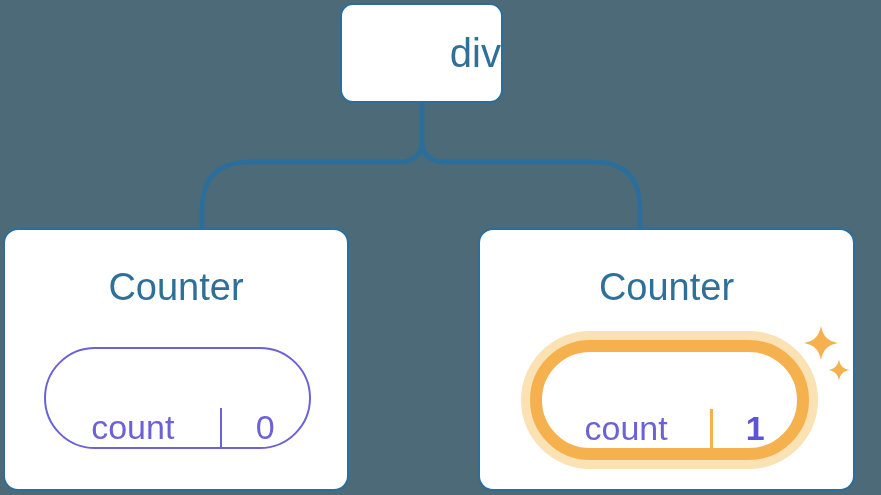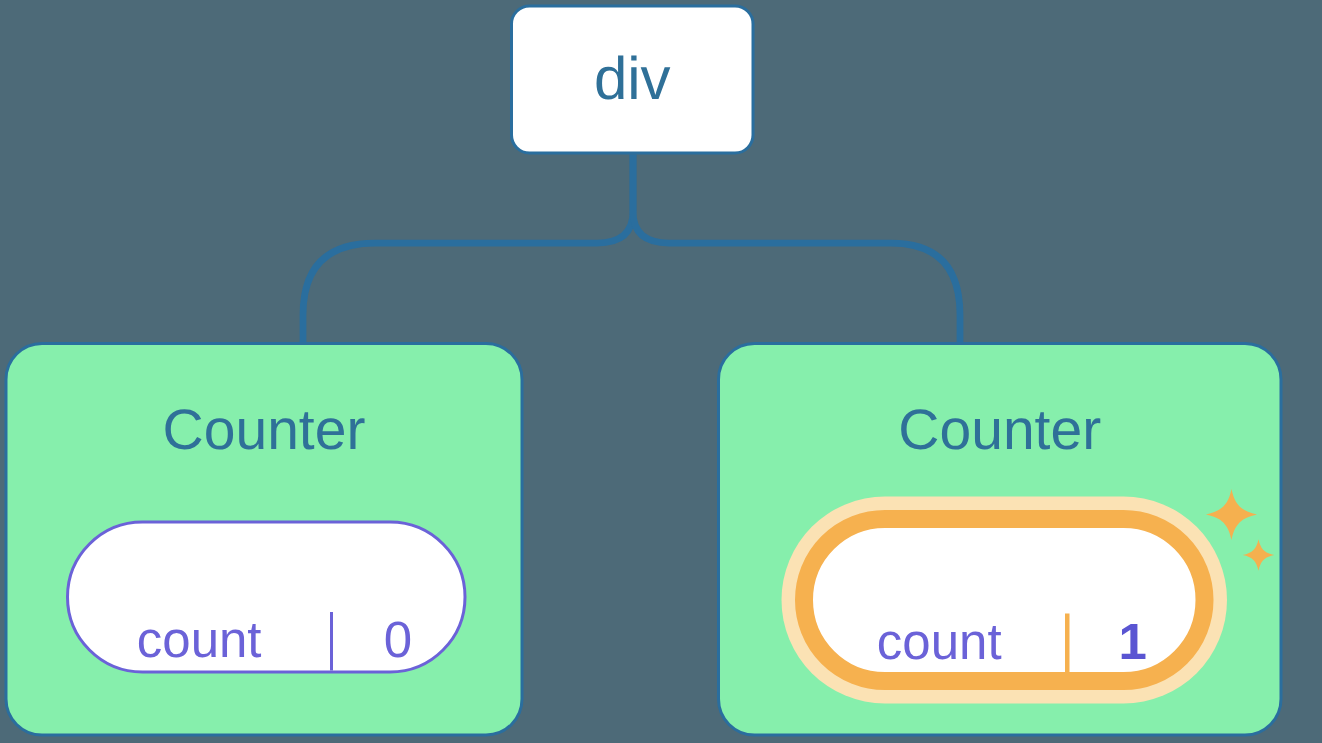--- a/index.html
+++ b/index.html
@@ -14,40 +14,40 @@
 
   
   .root-node {
     position: absolute;
     left: 340px; top: 3px;
     width: 163px; height: 100px;
     background: #fff;
     border: 2.5px solid var(--line, #2a6e9e);
     border-radius: 13px;
     box-sizing: border-box;
-    display: flex; align-items: center; justify-content: center;
+    display: flex; align-items: center; justify-content: flex-end;
     z-index: 2;
   }
   .root-node .label {
     color: var(--blue-text, #30719c);
     font-size: 40px;
     line-height: 1;
   }
 
   
   .connector { position: absolute; left: 0; top: 0; z-index: 1; }
 
   
   .card {
     position: absolute;
     top: 228px;
     height: 263px;
-    background: #86efac;
+    background: #ffffff;
     border: 2.5px solid var(--line, #2a6e9e);
-    border-radius: 25px;
+    border-radius: 15px;
     box-sizing: border-box;
     z-index: 2;
   }
   .card.left  { left: 3px;   width: 346px; }
   .card.right { left: 478px; width: 377px; }
   .card-title {
     margin-top: 38px;
     text-align: center;
     color: var(--blue-text, #2f7098);
     font-size: 38px;

